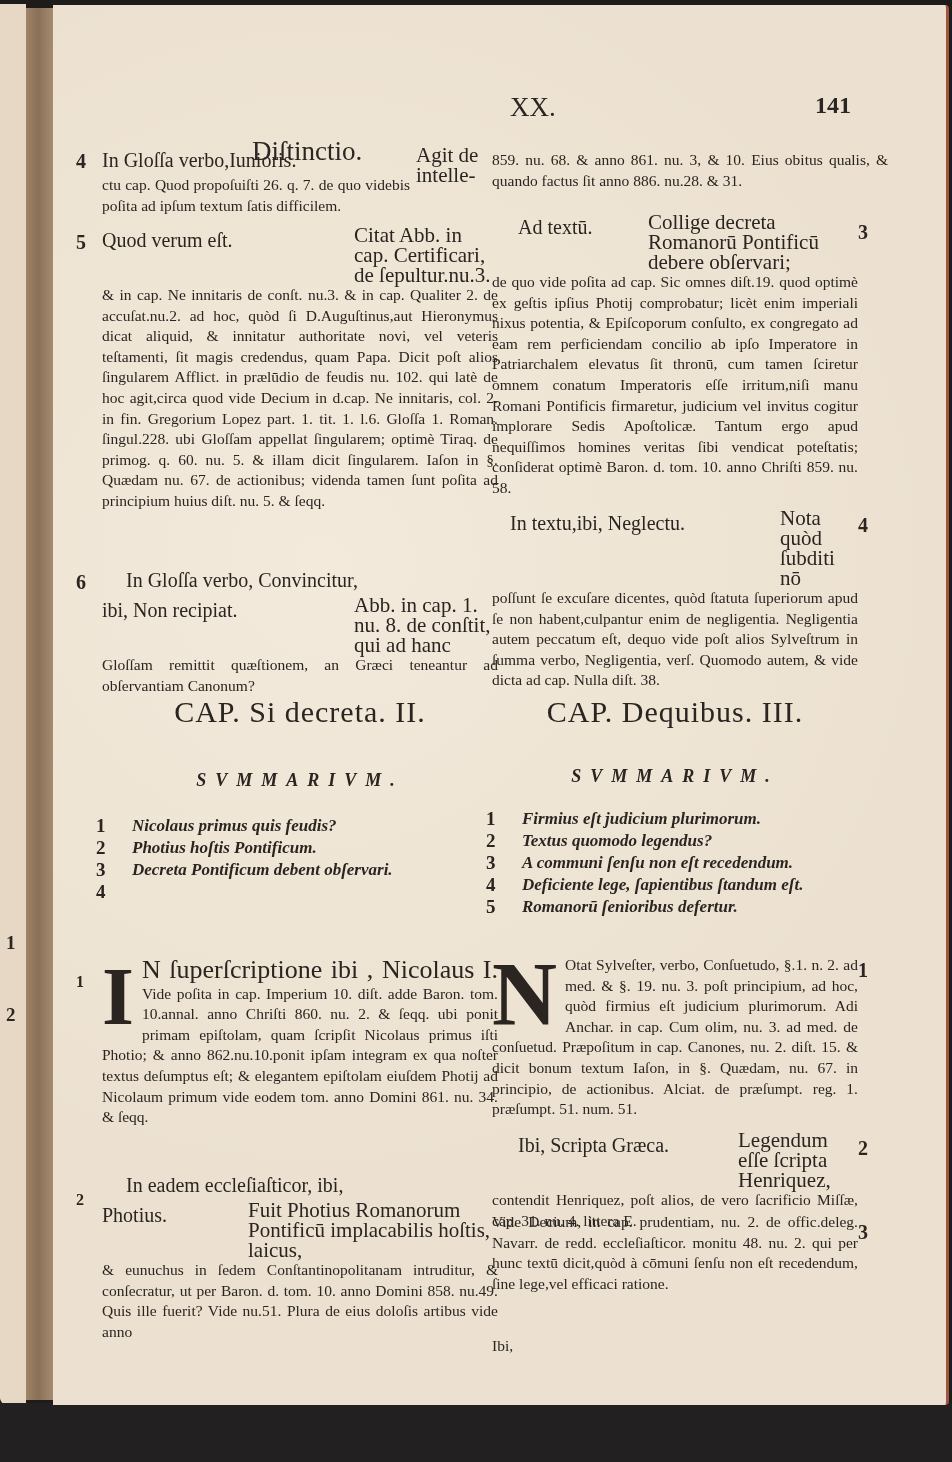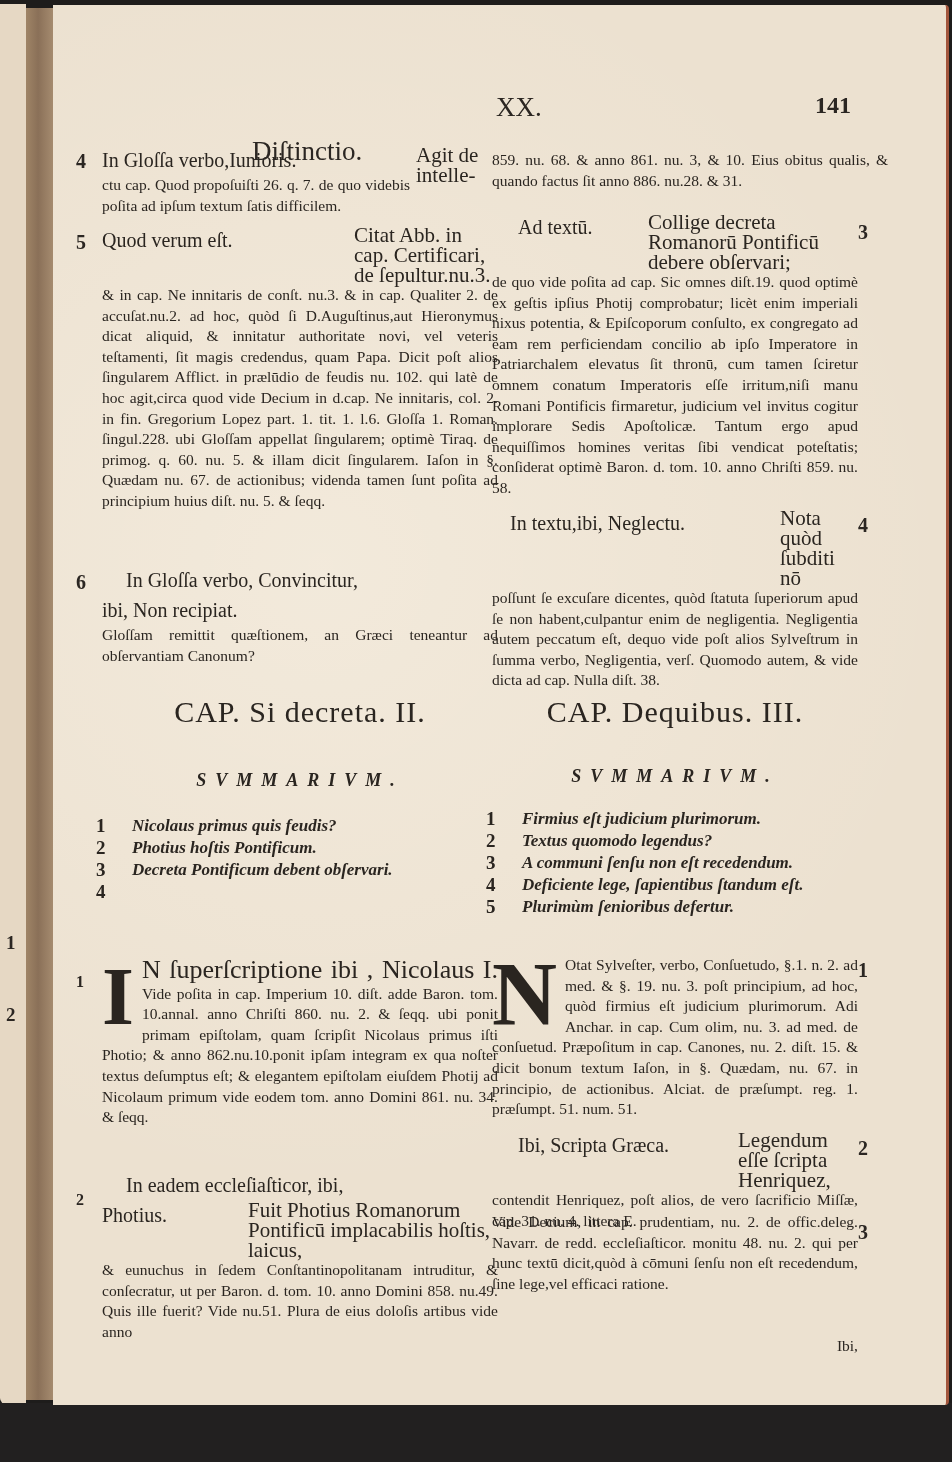--- a/index.html
+++ b/index.html
@@ -23,21 +23,21 @@
     background-image:radial-gradient(circle at 30% 40%, rgba(255,250,240,0.35), rgba(0,0,0,0) 60%);
     border-right:3px solid #a2553c;
     border-radius:0 4px 4px 0;
   }
   .bottom-shadow { position:absolute; left:0; top:1403px; width:952px; height:59px; background:#222020; }
 
   .prev-margin-num { position:absolute; left:6px; font-size:19px; font-weight:bold; color:#2b2622; }
 
   .running-head { position:absolute; top:92px; font-size:27px; color:#2b2622; }
   .rh-dist { left:252px;margin-top:44px; }
-  .rh-num { left:496px; }
+  .rh-num { left:510px; }
   .rh-page { left:815px; font-size:24px; font-weight:bold; }
 
   .col { position:absolute; width:396px; font-size:15.5px; line-height:20.6px; text-align:justify; }
   .col-left { left:102px; }
   .col-right { left:492px; }
 
   .lemma { font-size:20px; line-height:30px; }
   .big { font-size:26px; }
   .mnum { position:absolute; font-size:20px; font-weight:bold; color:#2b2622; }
 
@@ -80,20 +80,21 @@
   <span class="mnum" style="left:-26px;top:232px">5</span>
   <div class="block" style="top:225px">
     <div class="side-note side-note-wide">Citat Abb. in cap. Certificari, de ſepultur.nu.3.</div>
     <div class="lemma">Quod verum eſt.</div>
     <div style="clear:both">&amp; in cap. Ne innitaris de conſt. nu.3. &amp; in cap. Qualiter 2. de accuſat.nu.2. ad hoc, quòd ſi D.Auguſtinus,aut Hieronymus dicat aliquid, &amp; innitatur authoritate novi, vel veteris teſtamenti, ſit magis credendus, quam Papa. Dicit poſt alios ſingularem Afflict. in prælūdio de feudis nu. 102. qui latè de hoc agit,circa quod vide Decium in d.cap. Ne innitaris, col. 2. in fin. Gregorium Lopez part. 1. tit. 1. l.6. Gloſſa 1. Roman. ſingul.228. ubi Gloſſam appellat ſingularem; optimè Tiraq. de primog. q. 60. nu. 5. &amp; illam dicit ſingularem. Iaſon in §. Quædam nu. 67. de actionibus; videnda tamen ſunt poſita ad principium huius diſt. nu. 5. &amp; ſeqq.</div>
   </div>
 
   <span class="mnum" style="left:-26px;top:572px">6</span>
   <div class="block" style="top:565px">
     <div class="lemma" style="text-indent:24px">In Gloſſa verbo, Convincitur,</div>
+    <div class="side-note side-note-wide">Abb. in cap. 1. nu. 8. de conſtit, qui ad hanc</div>
     <div class="lemma">ibi, Non recipiat.</div>
     <div style="clear:both">Gloſſam remittit quæſtionem, an Græci teneantur ad obſervantiam Canonum?</div>
   </div>
 
   <div class="chap-title" style="top:702px">CAP. Si decreta. II.</div>
   <div class="summ-title" style="top:770px">SVMMARIVM.</div>
   <ul class="summ-list" style="top:815px">
     <li><span class="n">1</span><span>Nicolaus primus quis feudis?</span></li>
     <li><span class="n">2</span><span>Photius hoſtis Pontificum.</span></li>
     <li><span class="n">3</span><span>Decreta Pontificum debent obſervari.</span></li>
@@ -133,21 +134,21 @@
     <div style="clear:both">poſſunt ſe excuſare dicentes, quòd ſtatuta ſuperiorum apud ſe non habent,culpantur enim de negligentia. Negligentia autem peccatum eſt, dequo vide poſt alios Sylveſtrum in ſumma verbo, Negligentia, verſ. Quomodo autem, &amp; vide dicta ad cap. Nulla diſt. 38.</div>
   </div>
 
   <div class="chap-title" style="top:702px;width:366px">CAP. Dequibus. III.</div>
   <div class="summ-title" style="top:766px;width:366px">SVMMARIVM.</div>
   <ul class="summ-list" style="top:808px;width:366px">
     <li><span class="n">1</span><span>Firmius eſt judicium plurimorum.</span></li>
     <li><span class="n">2</span><span>Textus quomodo legendus?</span></li>
     <li><span class="n">3</span><span>A communi ſenſu non eſt recedendum.</span></li>
     <li><span class="n">4</span><span>Deficiente lege, ſapientibus ſtandum eſt.</span></li>
-    <li><span class="n">5</span><span>Plurimùm ſenioribus defertur.</span></li>
+    <li><span class="n">5</span><span>Romanorū ſenioribus defertur.</span></li>
   </ul>
 
   <span class="mnum" style="left:366px;top:960px">1</span>
   <div class="block" style="top:955px;width:366px">
     <span class="dropcap" style="font-size:90px;line-height:72px">N</span>
     <span>Otat Sylveſter, verbo, Conſuetudo, §.1. n. 2. ad med. &amp; §. 19. nu. 3. poſt principium, ad hoc, quòd firmius eſt judicium plurimorum.</span>
     <span>Adi Anchar. in cap. Cum olim, nu. 3. ad med. de conſuetud. Præpoſitum in cap. Canones, nu. 2. diſt. 15. &amp; dicit bonum textum Iaſon, in §. Quædam, nu. 67. in principio, de actionibus. Alciat. de præſumpt. reg. 1. præſumpt. 51. num. 51.</span>
   </div>
 
   <span class="mnum" style="left:366px;top:1138px">2</span>
@@ -155,14 +156,14 @@
     <div class="side-note" style="width:120px">Legendum eſſe ſcripta Henriquez,</div>
     <span class="lemma" style="padding-left:26px">Ibi, Scripta Græca.</span>
     <div style="clear:both">contendit Henriquez, poſt alios, de vero ſacrificio Miſſæ, cap. 31. nu. 4. littera E.</div>
   </div>
 
   <span class="mnum" style="left:366px;top:1222px">3</span>
   <div class="block" style="top:1212px;width:366px">
     <div>Vide Decium, in cap. prudentiam, nu. 2. de offic.deleg. Navarr. de redd. eccleſiaſticor. monitu 48. nu. 2. qui per hunc textū dicit,quòd à cōmuni ſenſu non eſt recedendum, ſine lege,vel efficaci ratione.</div>
   </div>
 
-  <div class="block" style="top:1336px;width:366px;text-align:right">Ibi,</div>
+  <div class="block" style="top:1336px;width:366px;">Ibi,</div>
 </div>
 
 </body></html>

